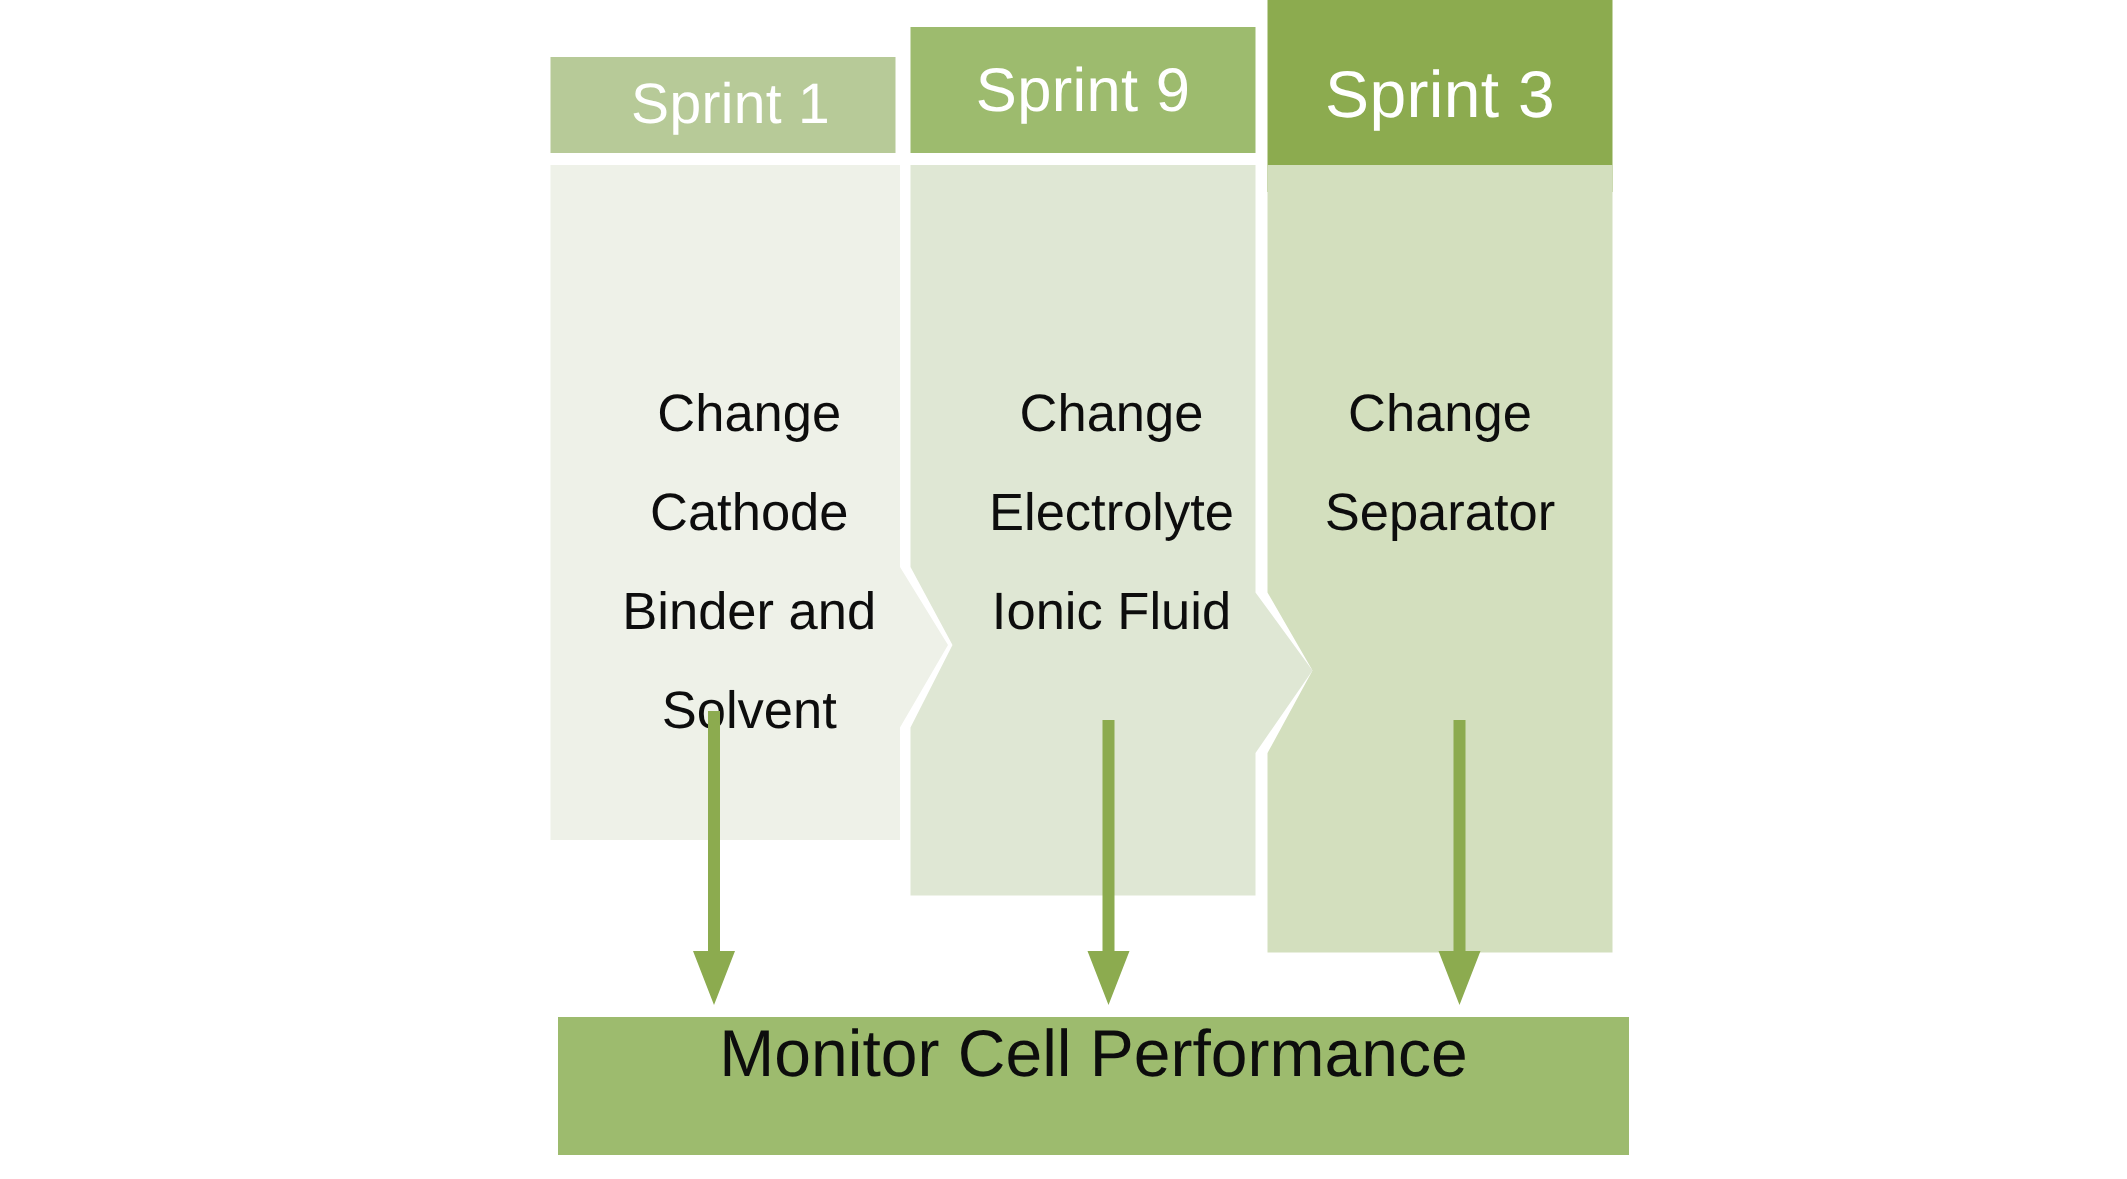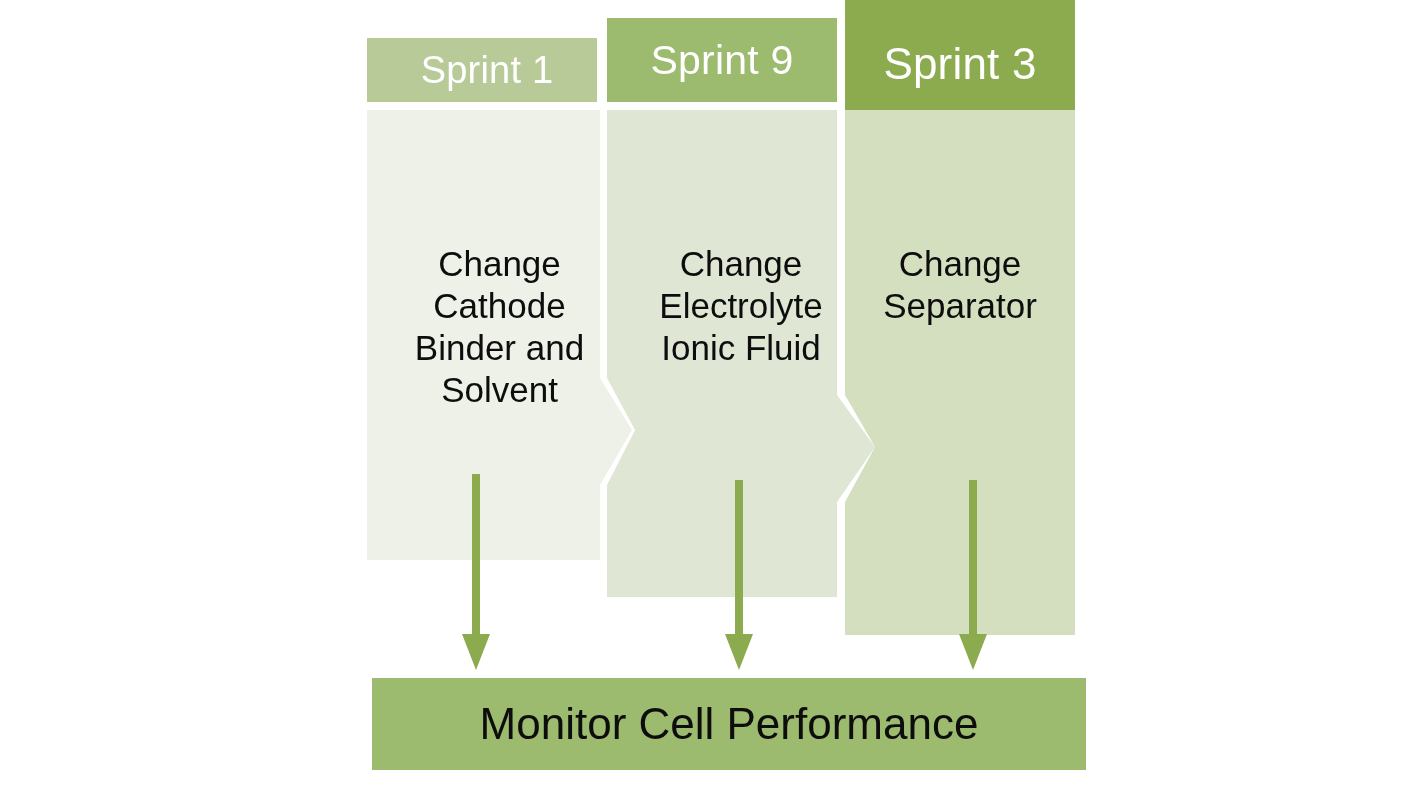--- a/index.html
+++ b/index.html
@@ -63,21 +63,21 @@
     height: 100%;
     overflow: visible;
   }
   .panel-text {
     position: absolute;
     left: 0;
     width: 100%;
     text-align: center;
     color: #0d0d0d;
     font-size: 35px;
-    line-height: 42px;
+    line-height: 66px;
     font-weight: 400;
     white-space: pre-line;
     user-select: none;
   }
 
   #body-1 { left: 367px; top: 110px; width: 265px; height: 450px; }
   #body-2 { left: 607px; top: 110px; width: 268px; height: 487px; }
   #body-3 { left: 845px; top: 110px; width: 230px; height: 525px; }
 
   #txt-1 { top: 133px; padding-right: 32px; }
@@ -95,21 +95,21 @@
 
   
   #monitor-bar {
     position: absolute;
     left: 372px;
     top: 678px;
     width: 714px;
     height: 92px;
     background: #9dbb6e;
     display: flex;
-    align-items: center;
+    align-items: flex-start;
     justify-content: center;
     color: #0d0d0d;
     font-size: 44px;
     font-weight: 400;
     white-space: nowrap;
     box-sizing: border-box;
     user-select: none;
   }
 </style>
 </head>

